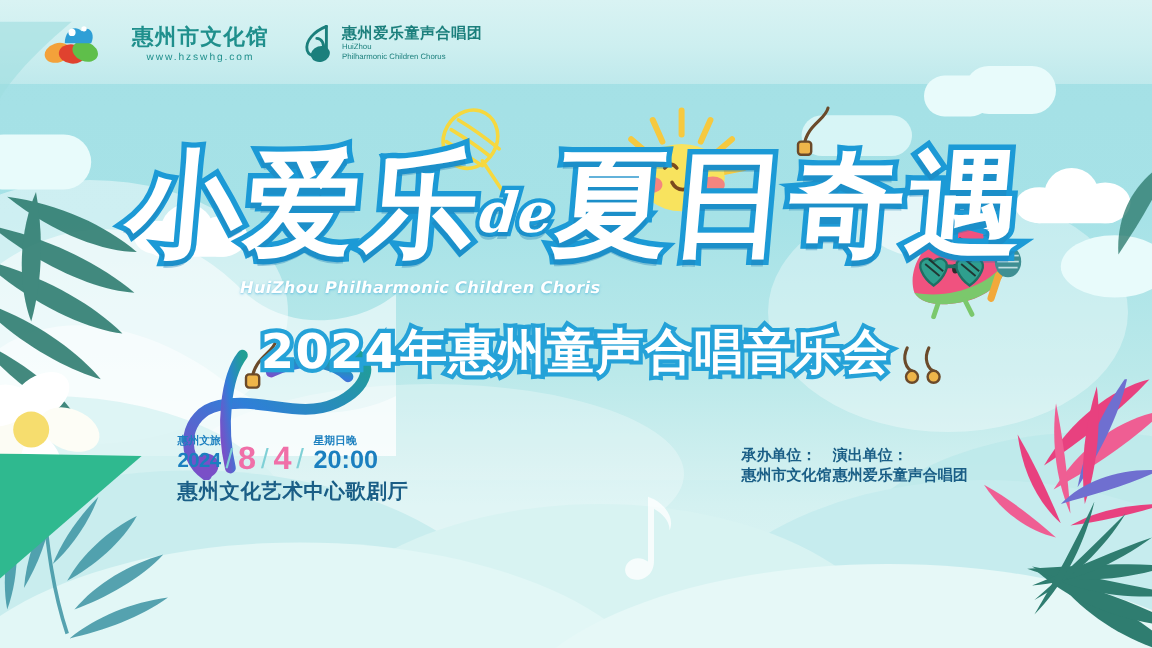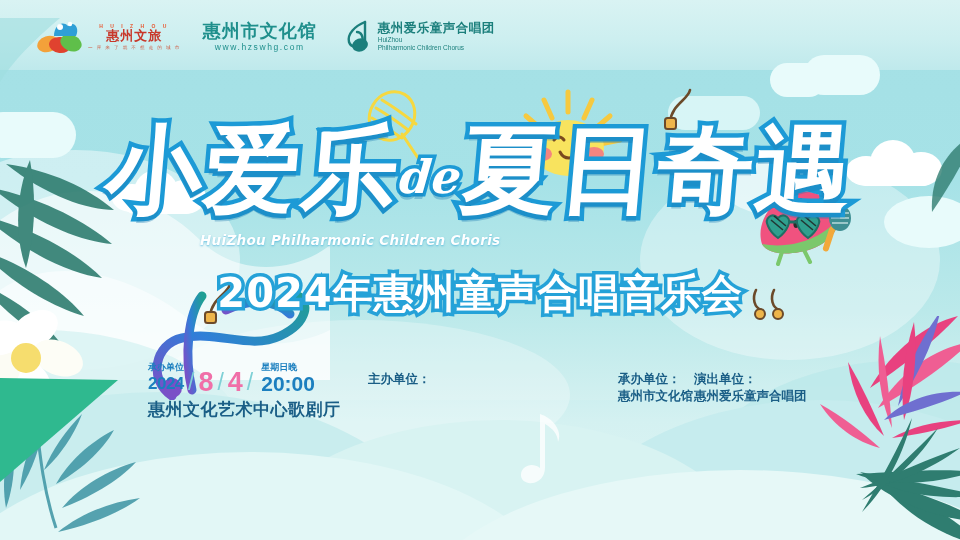--- a/index.html
+++ b/index.html
@@ -284,25 +284,20 @@
     <div class="logo logo-hzwl">
       <div class="mark">
         <svg width="46" height="36">
           <ellipse cx="12" cy="26" rx="11" ry="8" fill="#f3a13a" transform="rotate(-18 12 26)"></ellipse>
           <ellipse cx="24" cy="27" rx="11" ry="8" fill="#e0422f" transform="rotate(6 24 27)"></ellipse>
           <ellipse cx="35" cy="25" rx="11" ry="8" fill="#5fbf4a" transform="rotate(22 35 25)"></ellipse>
           <path d="M18,18 C18,8 26,2 32,8 C38,2 44,10 40,18 Z" fill="#2f9fd6"></path>
           <circle cx="24" cy="9" r="3" fill="#ffffff"></circle>
           <circle cx="34" cy="6" r="2.2" fill="#ffffff"></circle>
         </svg>
-      </div>
-      <div class="txt">
-        <div class="pinyin">H U I  Z H O U</div>
-        <div class="cn-red">惠州文旅</div>
-        <div class="slog">一 座 来 了 就 不 想 走 的 城 市</div>
       </div>
     </div>
 
     <div class="logo logo-whg">
       <div class="whg-cn">惠州市文化馆</div>
       <div class="whg-url">www.hzswhg.com</div>
     </div>
 
     <div class="logo logo-chorus">
       <div class="chorus-mark">
@@ -417,38 +412,37 @@
 
   <div class="subtitle-bar">
     <span class="subtitle">2024年惠州童声合唱音乐会</span>
   </div>
 
   <div class="info">
 
     <div class="date-block">
       <div class="date-row">
         <div class="ycol">
-          <div class="mini-lbl">承办单位</div>
+          <div class="mini-lbl">惠州文旅</div>
           <div class="ynum">2024</div>
         </div>
         <div class="slash">/</div>
         <div class="bignum">8</div>
         <div class="slash">/</div>
         <div class="bignum">4</div>
         <div class="slash">/</div>
         <div class="tcol">
           <div class="mini-lbl">星期日晚</div>
           <div class="tnum">20:00</div>
         </div>
       </div>
       <div class="venue">惠州文化艺术中心歌剧厅</div>
     </div>
 
     <div class="org org1">
-      <span class="lbl">主办单位：</span>
     </div>
 
     <div class="org org2">
       <span class="lbl">承办单位：</span>
       <span class="val">惠州市文化馆</span>
     </div>
 
     <div class="org org3">
       <span class="lbl">演出单位：</span>
       <span class="val">惠州爱乐童声合唱团</span>

